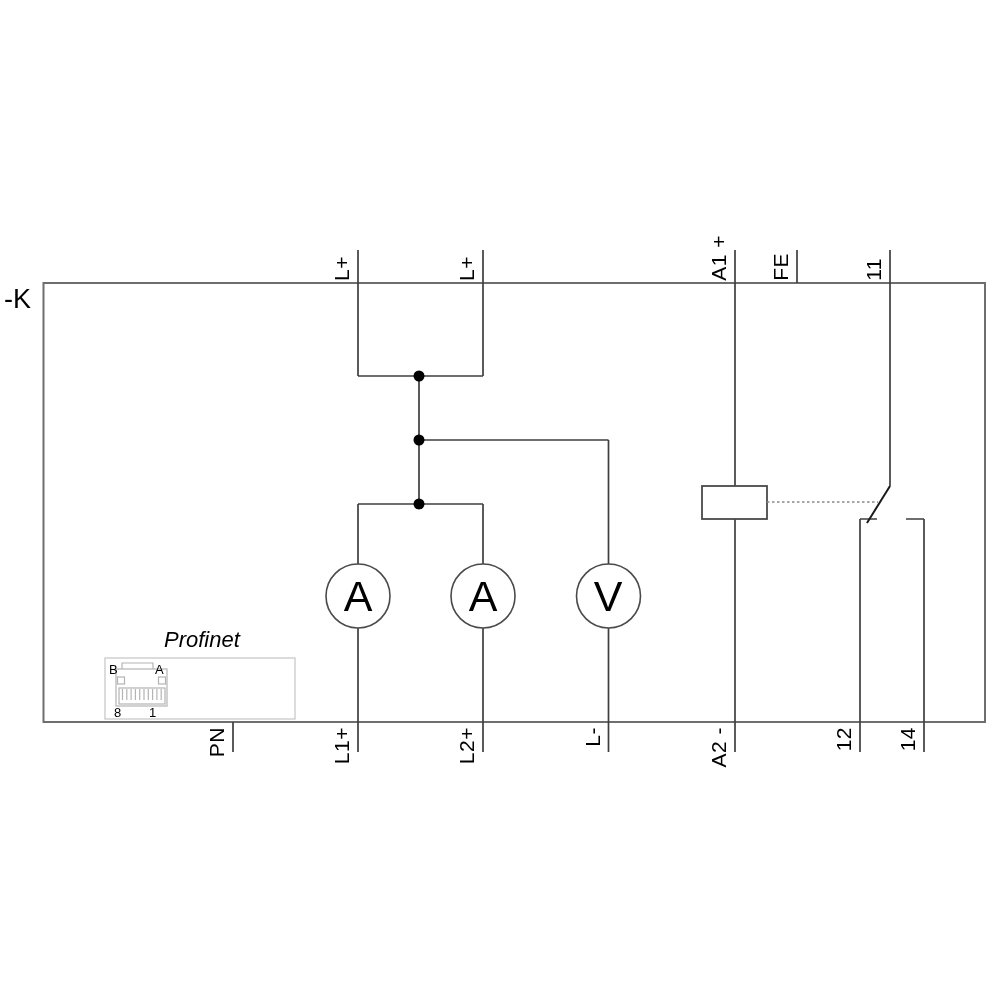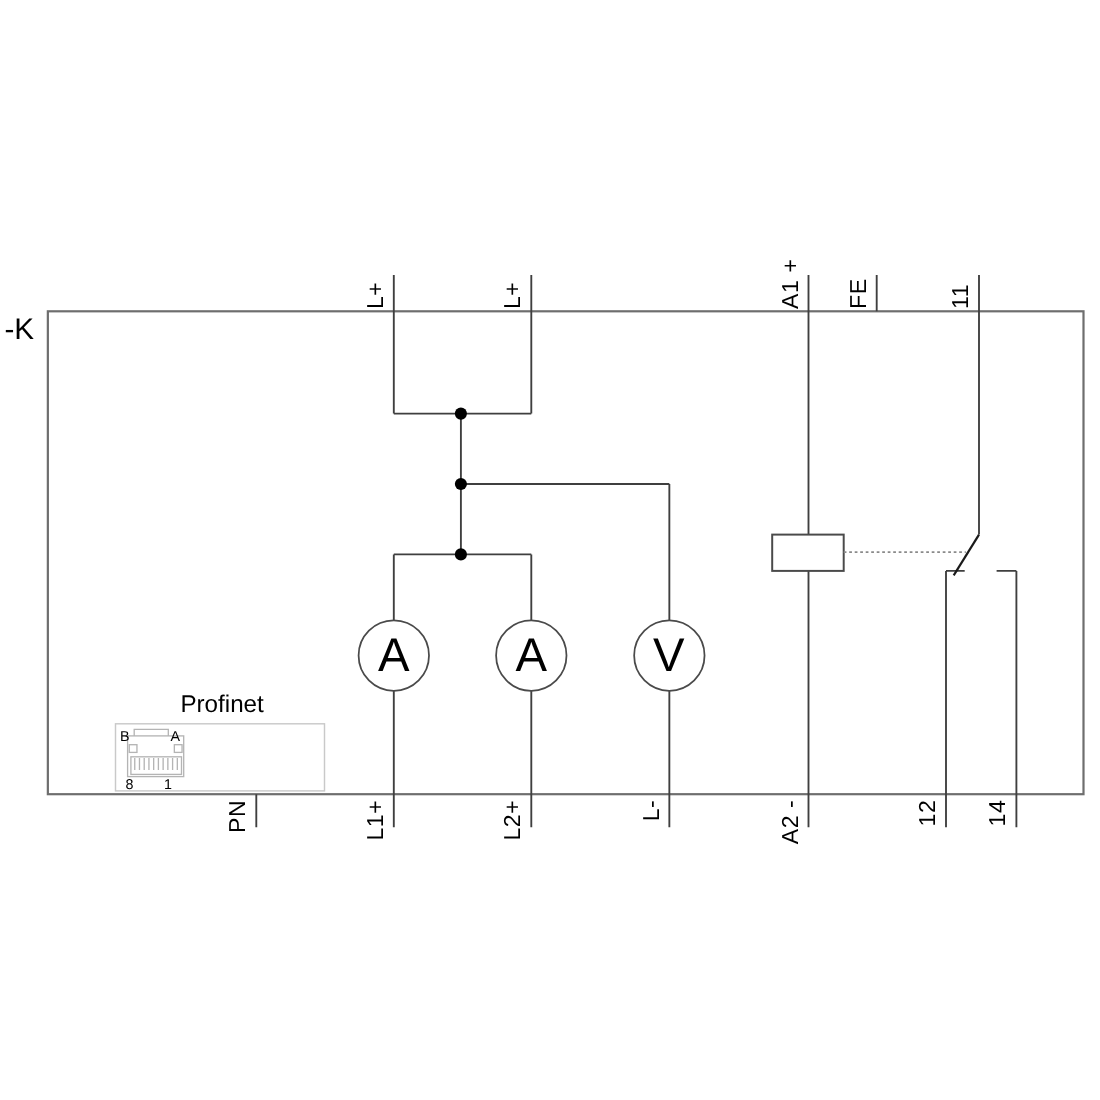--- a/index.html
+++ b/index.html
@@ -36,20 +36,21 @@
     line-height: 1.1;
     letter-spacing: 0.5px;
     color: #000;
     white-space: nowrap;
   }
   .device-tag {
     font-size: 27px;
   }
   .profinet-title {
     font-size: 22px;
+    font-style: italic;
   }
   .meter-letter {
     position: absolute;
     width: 64px;
     height: 64px;
     display: flex;
     align-items: center;
     justify-content: center;
     font-size: 43px;
     color: #000;

